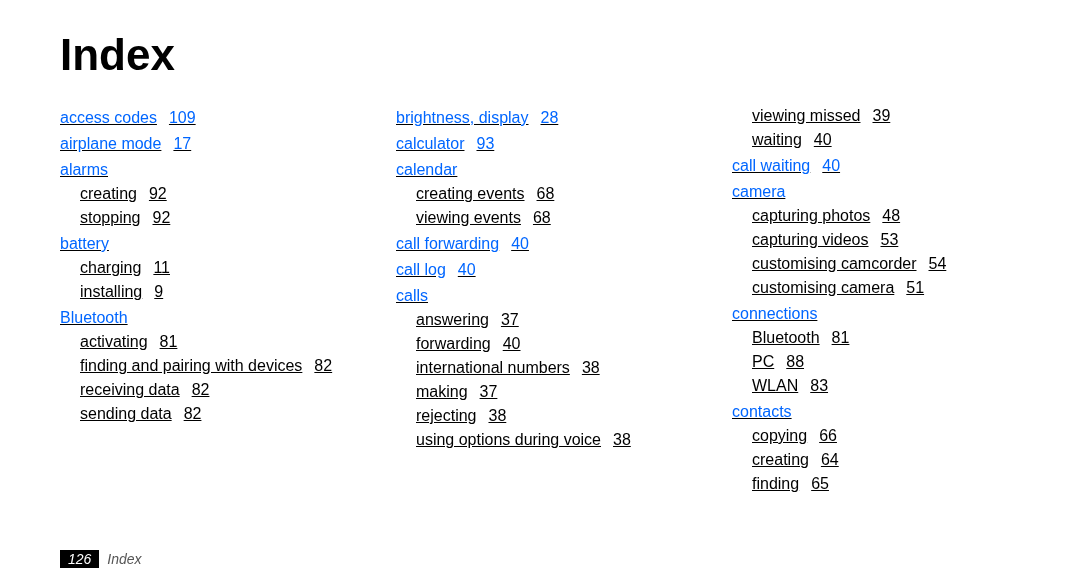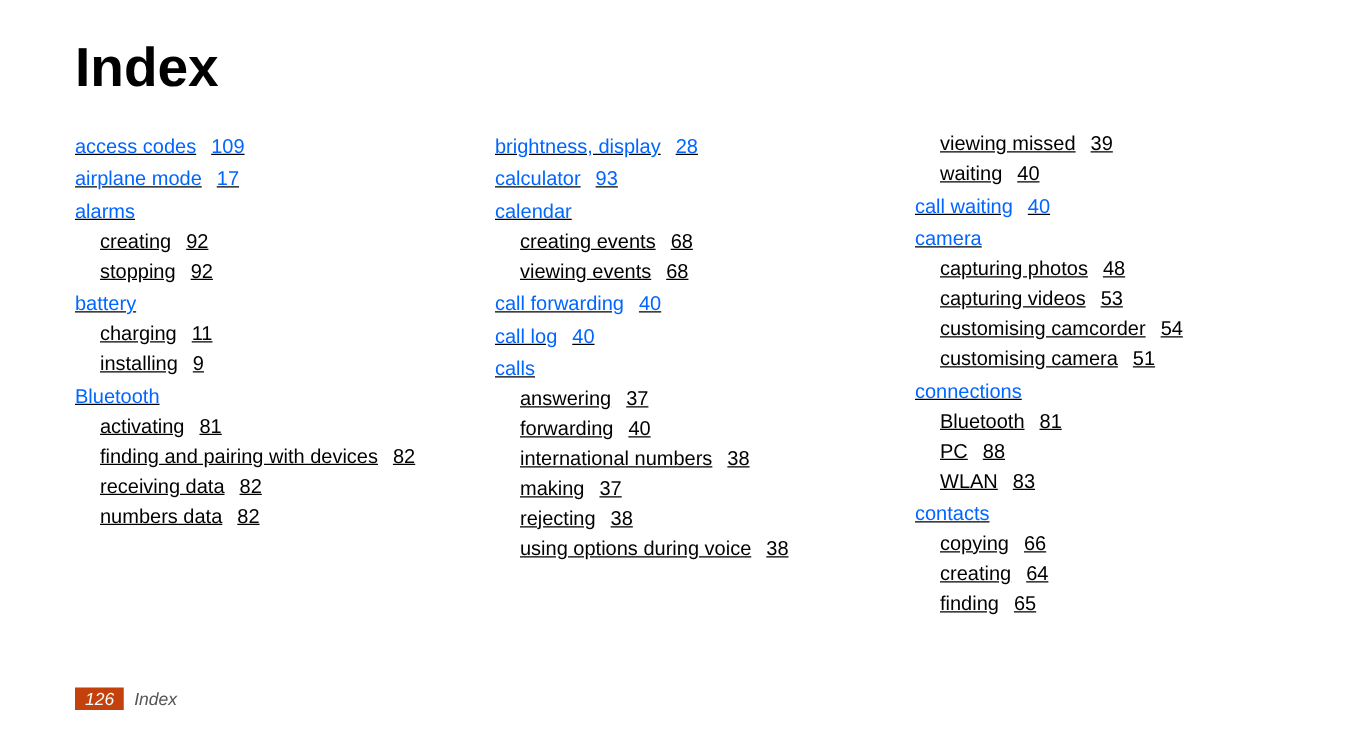--- a/index.html
+++ b/index.html
@@ -50,21 +50,21 @@
       bottom: 18px;
       left: 60px;
       display: flex;
       align-items: center;
       gap: 8px;
       font-style: italic;
       color: #555;
       font-size: 14px;
     }
     .page-number-box {
-      background: #c2410c;
+      background: #000000;
       color: #fff;
       font-style: italic;
       padding: 1px 8px;
       font-size: 14px;
     }
   </style>
 </head>
 <body>
 
 <h1>Index</h1>
@@ -76,21 +76,21 @@
       <div class="main-entry"><span>alarms</span></div>
       <div class="sub-entry"><span>creating</span><span class="page">92</span></div>
       <div class="sub-entry"><span>stopping</span><span class="page">92</span></div>
       <div class="main-entry"><span>battery</span></div>
       <div class="sub-entry"><span>charging</span><span class="page">11</span></div>
       <div class="sub-entry"><span>installing</span><span class="page">9</span></div>
       <div class="main-entry"><span>Bluetooth</span></div>
       <div class="sub-entry"><span>activating</span><span class="page">81</span></div>
       <div class="sub-entry"><span>finding and pairing with devices</span><span class="page">82</span></div>
       <div class="sub-entry"><span>receiving data</span><span class="page">82</span></div>
-      <div class="sub-entry"><span>numbers data</span><span class="page">82</span></div>
+      <div class="sub-entry"><span>sending data</span><span class="page">82</span></div>
     </div>
   <div class="column">
       <div class="main-entry"><span>brightness, display</span><span class="page">28</span></div>
       <div class="main-entry"><span>calculator</span><span class="page">93</span></div>
       <div class="main-entry"><span>calendar</span></div>
       <div class="sub-entry"><span>creating events</span><span class="page">68</span></div>
       <div class="sub-entry"><span>viewing events</span><span class="page">68</span></div>
       <div class="main-entry"><span>call forwarding</span><span class="page">40</span></div>
       <div class="main-entry"><span>call log</span><span class="page">40</span></div>
       <div class="main-entry"><span>calls</span></div>

